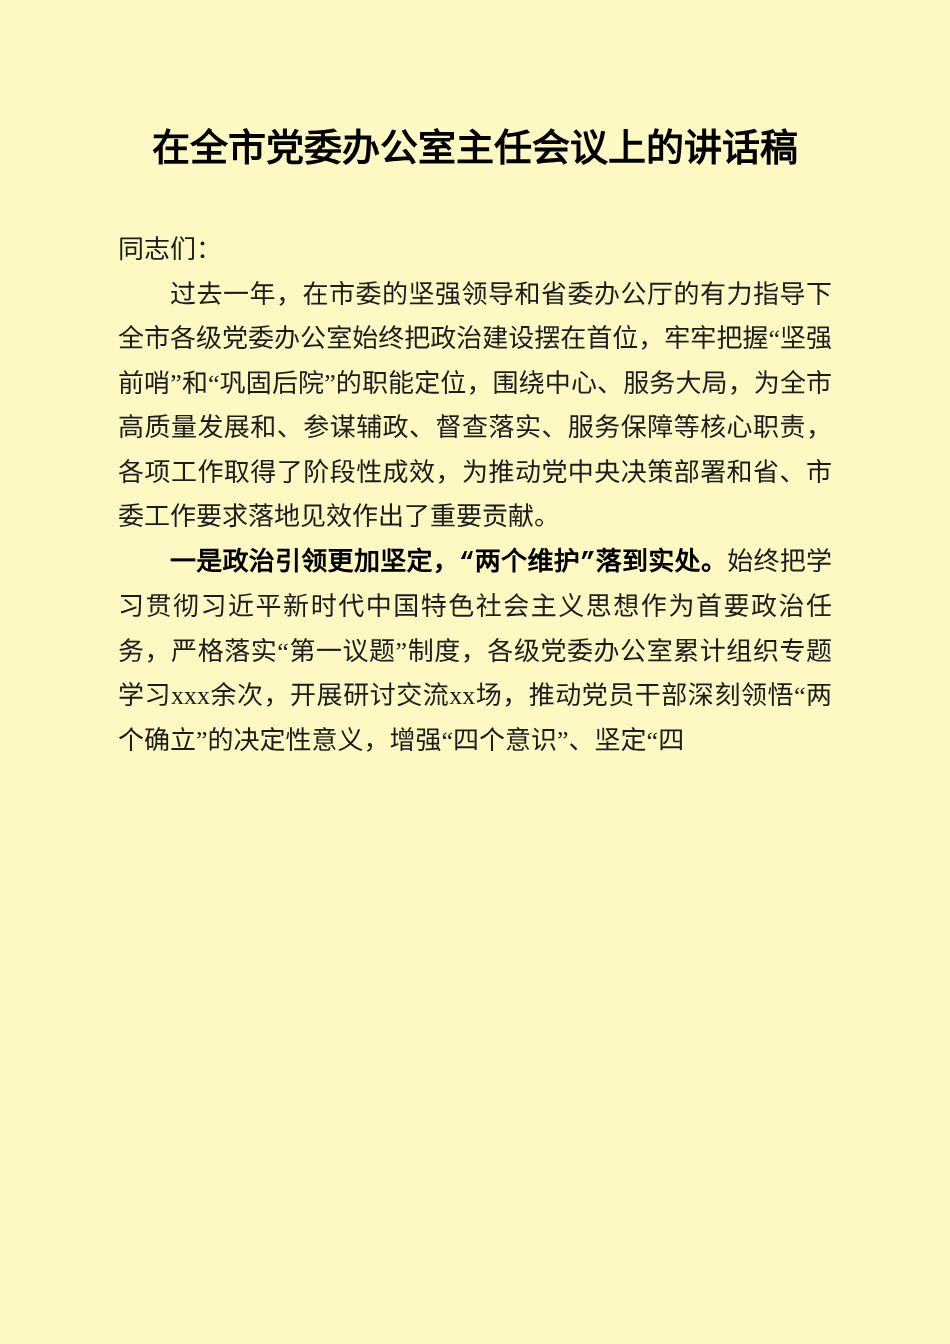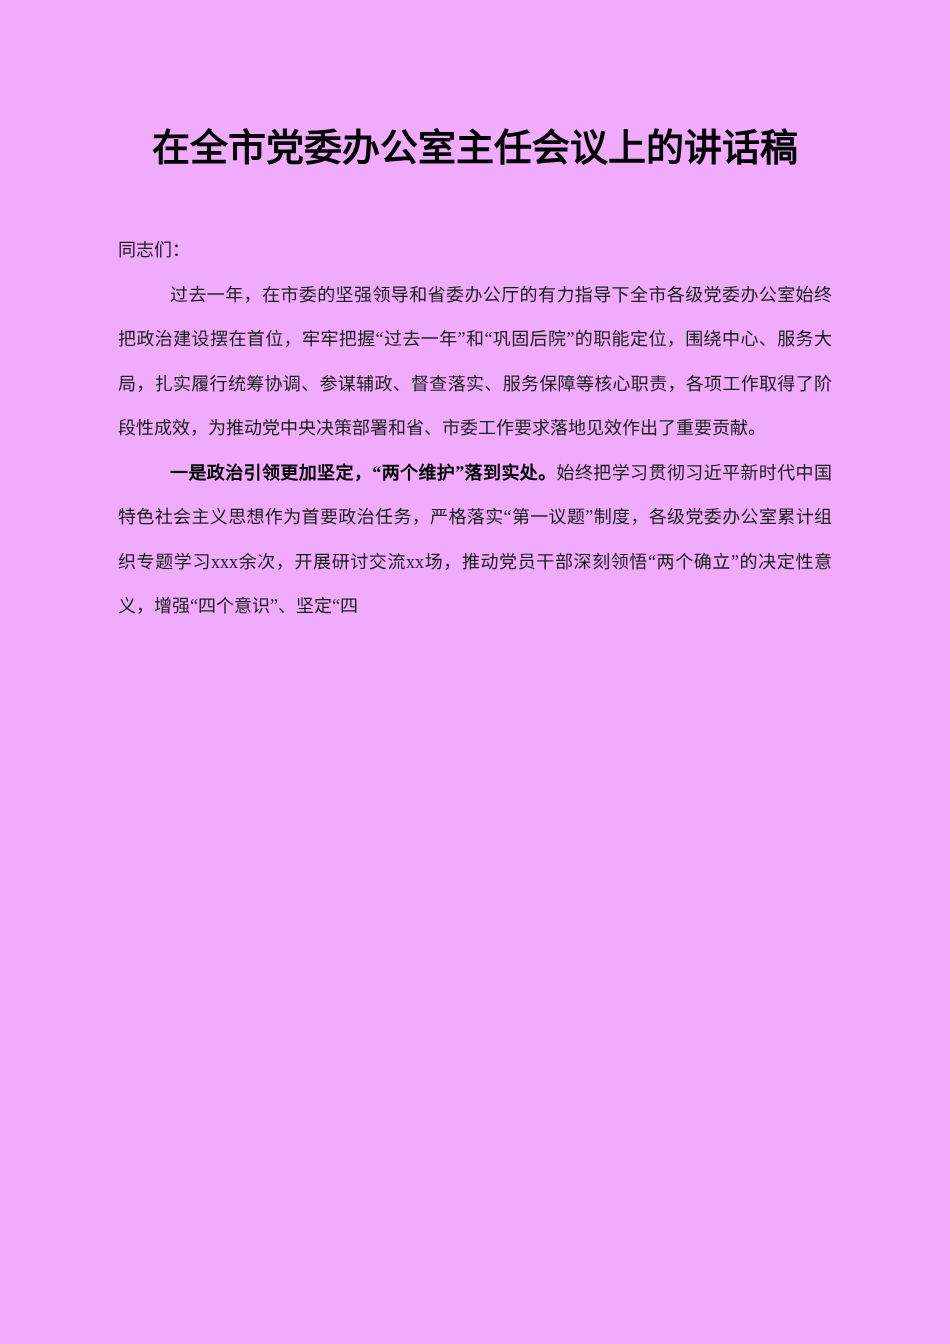--- a/index.html
+++ b/index.html
@@ -4,21 +4,21 @@
 <style>
   html, body {
     margin: 0;
     padding: 0;
     background: #ffffff;
   }
   .page {
     position: relative;
     width: 950px;
     height: 1344px;
-    background: #f0abfc;
+    background: #fef9c3;
     overflow: hidden;
     font-family: "Liberation Serif", serif;
     color: #1c1c1c;
     box-sizing: border-box;
   }
   .content {
     position: absolute;
     left: 118px;
     top: 0;
     width: 714px;
@@ -29,56 +29,57 @@
     font-size: 38px;
     line-height: 64px;
     font-weight: 700;
     text-align: center;
     color: #000000;
     font-family: "Liberation Serif", serif;
     white-space: nowrap;
   }
   .doc-body {
     margin-top: 48px;
-    font-size: 18px;
+    font-size: 26px;
     line-height: 44.5px;
   }
   .doc-body p {
     margin: 0;
     text-align: justify;
     text-align-last: left;
     word-break: break-all;
     overflow-wrap: anywhere;
   }
   .indent {
     text-indent: 52px;
   }
   .section-heading {
     font-family: "Liberation Sans", sans-serif;
     font-weight: 700;
     color: #000000;
   }
   .lead-bold {
     font-weight: 700;
     color: #000000;
+    font-family: Liberation Mono, monospace;
   }
 </style>
 </head>
 <body>
 
 <div class="page">
   <div class="content">
 
     <h1 class="doc-title">在全市党委办公室主任会议上的讲话稿</h1>
 
     <div class="doc-body">
 
       <p>同志们：</p>
 
 
 
-      <p class="indent">过去一年，在市委的坚强领导和省委办公厅的有力指导下全市各级党委办公室始终把政治建设摆在首位，牢牢把握“过去一年”和“巩固后院”的职能定位，围绕中心、服务大局，扎实履行统筹协调、参谋辅政、督查落实、服务保障等核心职责，各项工作取得了阶段性成效，为推动党中央决策部署和省、市委工作要求落地见效作出了重要贡献。</p>
+      <p class="indent">过去一年，在市委的坚强领导和省委办公厅的有力指导下全市各级党委办公室始终把政治建设摆在首位，牢牢把握“坚强前哨”和“巩固后院”的职能定位，围绕中心、服务大局，为全市高质量发展和、参谋辅政、督查落实、服务保障等核心职责，各项工作取得了阶段性成效，为推动党中央决策部署和省、市委工作要求落地见效作出了重要贡献。</p>
 
       <p class="indent"><span class="lead-bold">一是政治引领更加坚定，“两个维护”落到实处。</span><span>始终把学习贯彻习近平新时代中国特色社会主义思想作为首要政治任务，严格落实“第一议题”制度，各级党委办公室累计组织专题学习xxx余次，开展研讨交流xx场，推动党员干部深刻领悟“两个确立”的决定性意义，增强“四个意识”、坚定“四</span></p>
 
     </div>
   </div>
 </div>
 
 </body></html>

